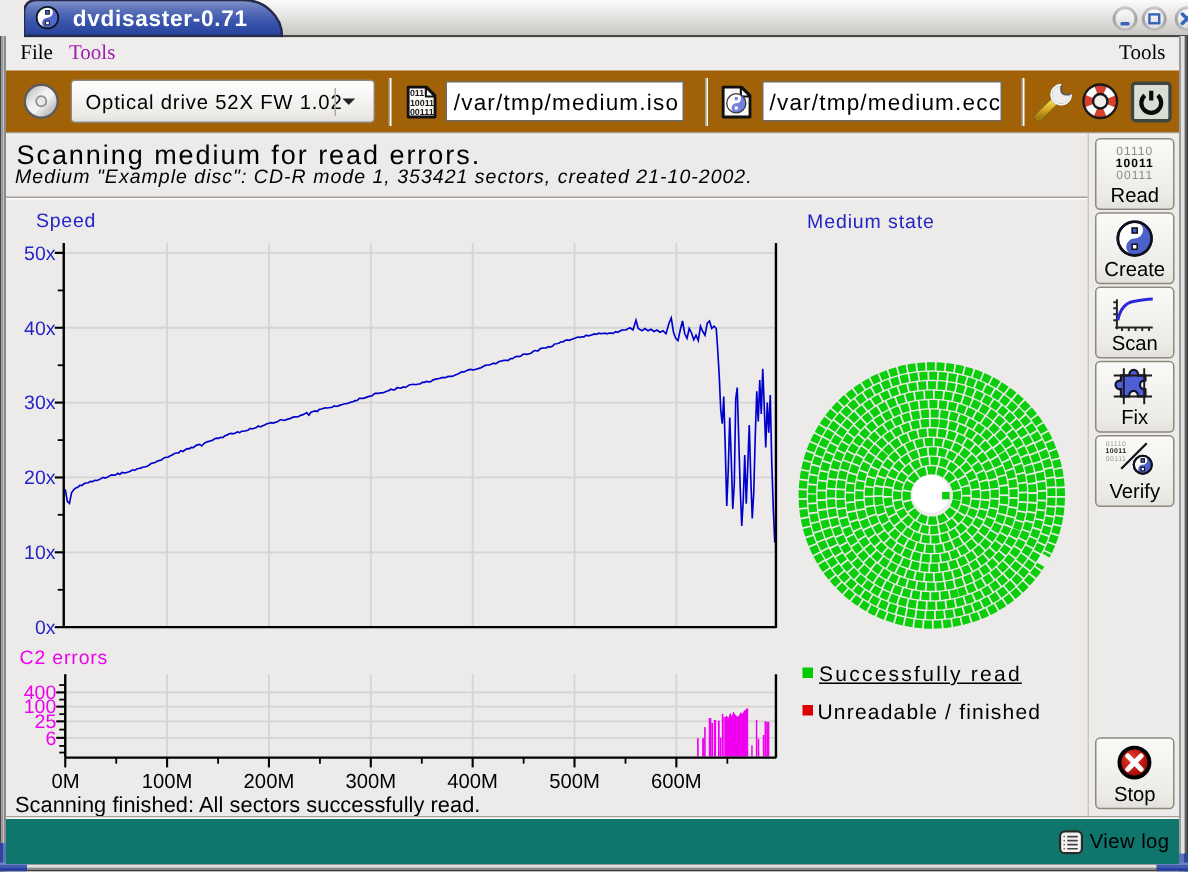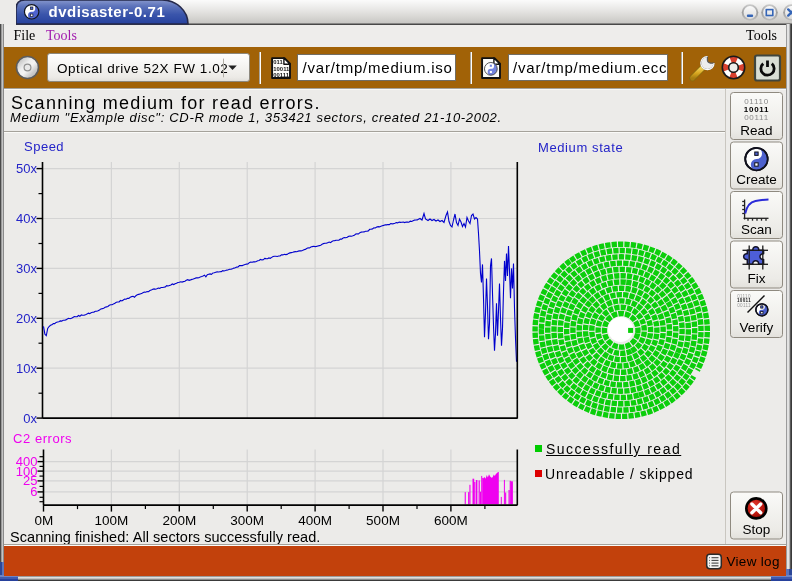--- a/index.html
+++ b/index.html
@@ -301,21 +301,21 @@
 <rect x="103.1" y="92.9" width="5" height="5" fill="#0bce0b"></rect>
 <g transform="rotate(30 170.8 138.3)">
         <rect x="167.3" y="135.0" width="7" height="7" fill="#ecebe9"></rect>
       </g>
 </svg>
   </div>
 
 <div class="abs" style="left:535px;top:445px;width:7px;height:7px;background:#00cc00;"></div>
 <div class="abs" style="left:546px;top:441px;font-size:14px;letter-spacing:1.5px;text-decoration:underline;">Successfully read</div>
 <div class="abs" style="left:535px;top:470px;width:7px;height:7px;background:#dd0000;"></div>
-<div class="abs" style="left:545px;top:466px;font-size:14px;letter-spacing:0.8px;">Unreadable / skipped</div>
+<div class="abs" style="left:545px;top:466px;font-size:14px;letter-spacing:0.8px;">Unreadable / finished</div>
 
 <div class="abs" style="left:725px;top:89px;width:1px;height:455px;background:#c9c6c0;"></div>
 <div class="abs" id="btncol" style="left:726px;top:89px;width:60px;height:455px;">
 <svg width="60" height="455" style="position:absolute;left:0;top:0;">
   <defs>
     <linearGradient id="bg2" x1="0" y1="0" x2="0" y2="1">
       <stop offset="0" stop-color="#fafaf8"></stop>
           <stop offset="0.8" stop-color="#ecebe7"></stop>
           <stop offset="1" stop-color="#e3e1dc"></stop>
     </linearGradient>
@@ -390,21 +390,21 @@
   <circle cx="30.3" cy="419.4" r="10" fill="url(#stopg)" stroke="#000" stroke-width="2.6"></circle>
   <path d="M25.9,415 L34.7,423.8 M34.7,415 L25.9,423.8" stroke="#fff" stroke-width="3.4" stroke-linecap="round"></path>
   <text x="30.5" y="445" text-anchor="middle" font-size="13.5" fill="#000">Stop</text>
   </g>
 </svg>
 </div>
 
 <div class="abs" style="left:10px;top:529px;font-size:14.5px;letter-spacing:0.05px;color:#000;">Scanning finished: All sectors successfully read.</div>
 <div class="abs" style="left:4px;top:544px;width:782px;height:1px;background:#a5a29b;"></div>
 <div class="abs" style="left:4px;top:545px;width:782px;height:1px;background:#fafaf8;"></div>
-<div class="abs" id="bottombar" style="left:4px;top:546px;width:782px;height:30px;background:#c2410c;">
+<div class="abs" id="bottombar" style="left:4px;top:546px;width:782px;height:30px;background:#0f766e;">
   <svg width="782" height="31" style="position:absolute;left:0;top:0;">
     <rect x="702.7" y="8.2" width="14.6" height="14.6" rx="3.2" fill="#f4f3f1" stroke="#2a2a2a" stroke-width="1.5"></rect>
     <g stroke="#444" stroke-width="1.1">
       <line x1="707.5" y1="11.7" x2="714.5" y2="11.7"></line>
       <line x1="707.5" y1="14.4" x2="714.5" y2="14.4"></line>
       <line x1="707.5" y1="17.1" x2="714.5" y2="17.1"></line>
       <line x1="707.5" y1="19.8" x2="714.5" y2="19.8"></line>
     </g>
     <g fill="#666">
         <rect x="705" y="11.2" width="1" height="1"></rect>

